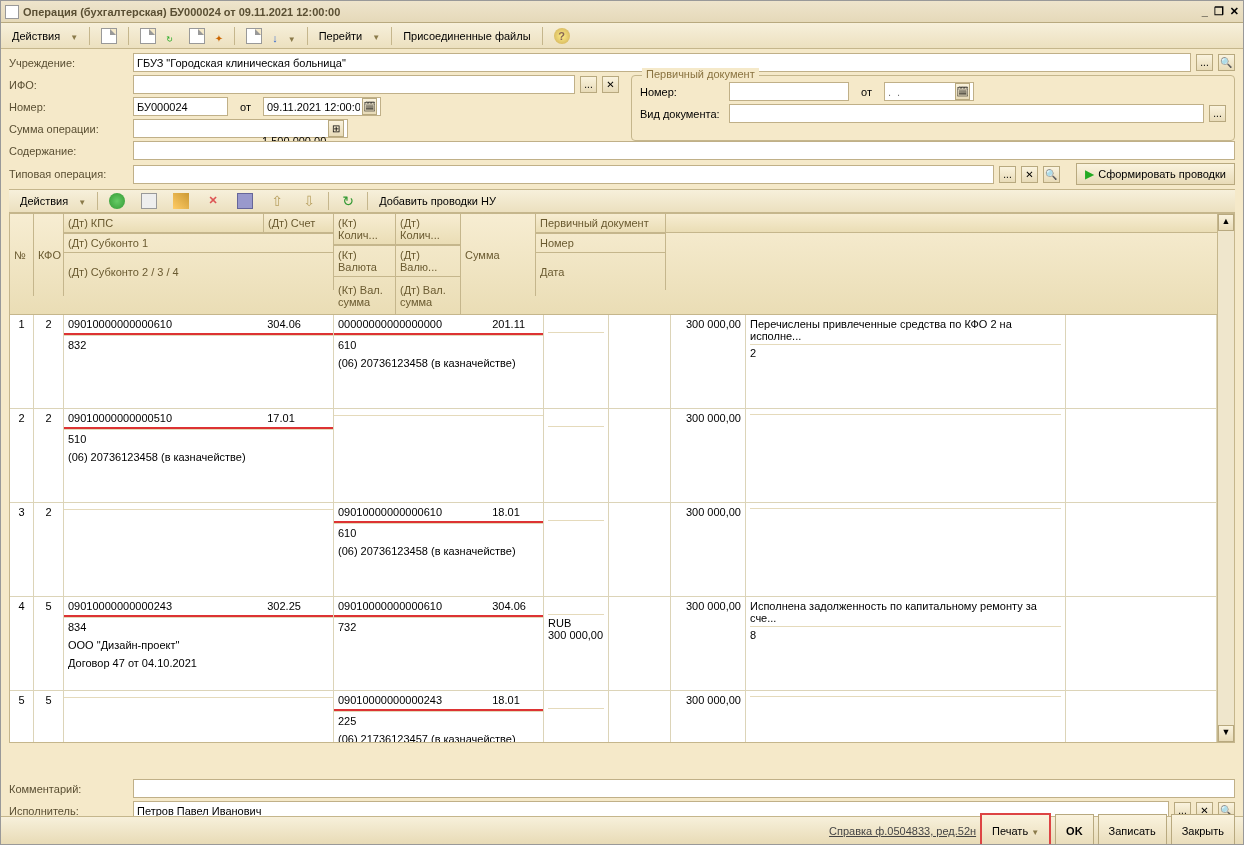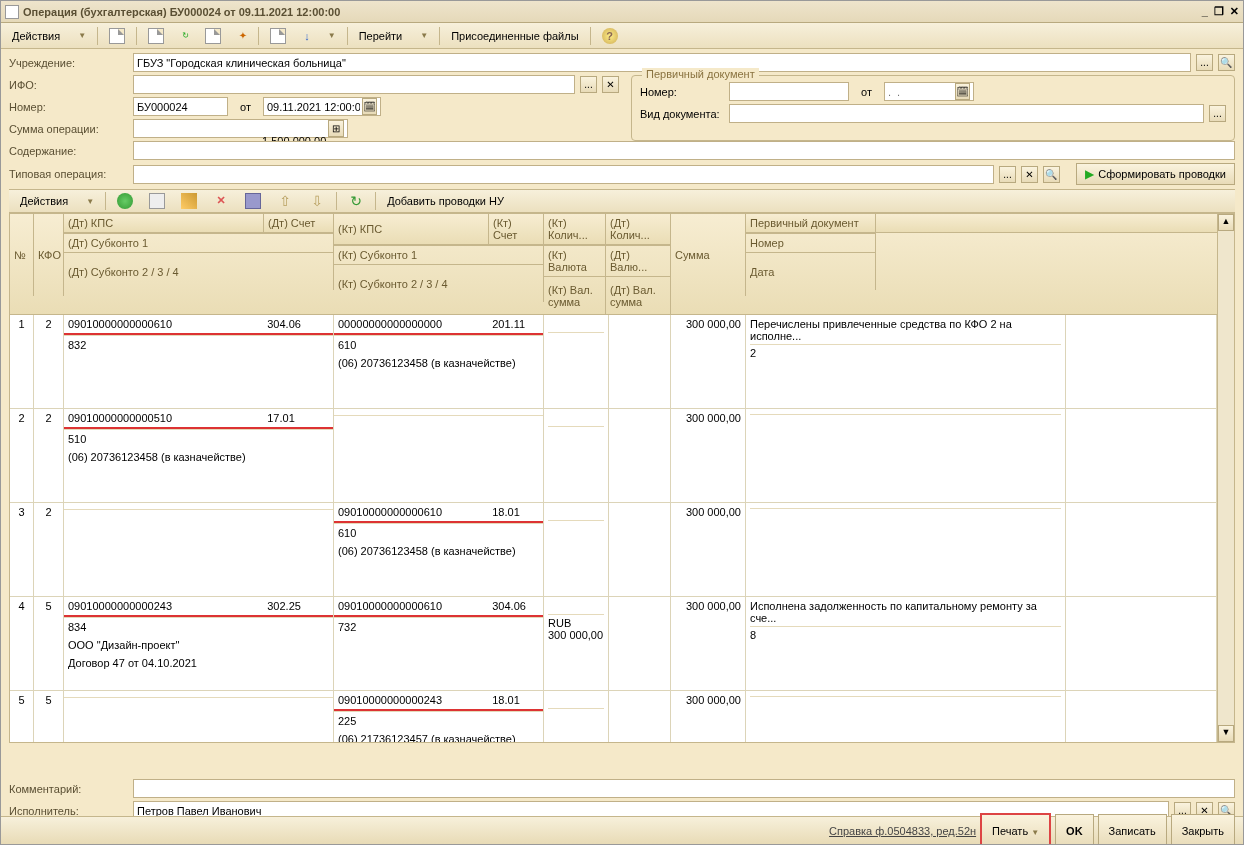--- a/index.html
+++ b/index.html
@@ -3,21 +3,21 @@
 <meta charset="utf-8">
 <style>
 * { box-sizing: border-box; margin: 0; padding: 0; font-family: Arial, sans-serif; font-size: 11px; }
 body { background: #f5e9c9; width: 1244px; height: 845px; overflow: hidden; border: 1px solid #999; position: relative; }
 .titlebar { height: 22px; background: linear-gradient(#eee4cc, #e5d9b9); border-bottom: 1px solid #b8a97f; display: flex; align-items: center; padding: 0 4px; }
 .titlebar .icon { width: 14px; height: 14px; border: 1px solid #999; margin-right: 4px; background: #fff; }
 .titlebar .title { font-weight: bold; color: #5a4f33; flex: 1; }
 .titlebar .winbtns { display: flex; gap: 6px; }
 .titlebar .winbtns span { cursor: pointer; font-weight: bold; }
 .toolbar { height: 26px; background: linear-gradient(#f7f0db, #ece0bf); border-bottom: 1px solid #c5b68c; display: flex; align-items: center; padding: 0 4px; gap: 2px; }
-.tbtn { padding: 2px 6px; border: 1px solid transparent; cursor: pointer; display: flex; align-items: center; gap: 18px; }
+.tbtn { padding: 2px 6px; border: 1px solid transparent; cursor: pointer; display: flex; align-items: flex-end; gap: 10px; }
 .tsep { width: 1px; height: 18px; background: #c5b68c; margin: 0 2px; }
 .icon16 { width: 16px; height: 16px; display: inline-block; }
 .i-add { background: radial-gradient(#6c6, #393); border-radius: 50%; }
 .i-copy { background: #eee; border: 1px solid #999; }
 .i-edit { background: linear-gradient(45deg, #fc6, #c93); }
 .i-del { color: #d55; font-weight: bold; text-align: center; line-height: 14px; }
 .i-save { background: #99c; border: 1px solid #669; }
 .i-up, .i-down { color: #b8a060; font-size: 14px; text-align: center; }
 .i-refresh { color: #393; font-size: 14px; text-align: center; }
 .i-page { background: #fff; border: 1px solid #999; position: relative; }
@@ -249,32 +249,20 @@
                 <div class="ghcell c-dtkps">(Дт) КПС</div>
                 <div class="ghcell c-dtsch">(Дт) Счет</div>
               </div>
           <div class="gsub">
                 <div class="ghcell" style="width:270px">(Дт) Субконто 1</div>
               </div>
           <div class="gsub">
                 <div class="ghcell" style="width:270px;height:38px">(Дт) Субконто 2 / 3 / 4</div>
               </div>
         </div>
-        <div style="width:210px">
-          <div class="ghead">
-                <div class="ghcell c-ktkps">(Кт) КПС</div>
-                <div class="ghcell c-ktsch">(Кт) Счет</div>
-              </div>
-          <div class="gsub">
-                <div class="ghcell" style="width:210px">(Кт) Субконто 1</div>
-              </div>
-          <div class="gsub">
-                <div class="ghcell" style="width:210px;height:38px">(Кт) Субконто 2 / 3 / 4</div>
-              </div>
-        </div>
         <div style="width:62px">
           <div class="ghead">
                 <div class="ghcell c-ktkol">(Кт) Колич...</div>
               </div>
           <div class="gsub">
                 <div class="ghcell c-ktkol">(Кт) Валюта</div>
               </div>
           <div class="gsub">
                 <div class="ghcell c-ktkol" style="height:38px">(Кт) Вал. сумма</div>
               </div>

